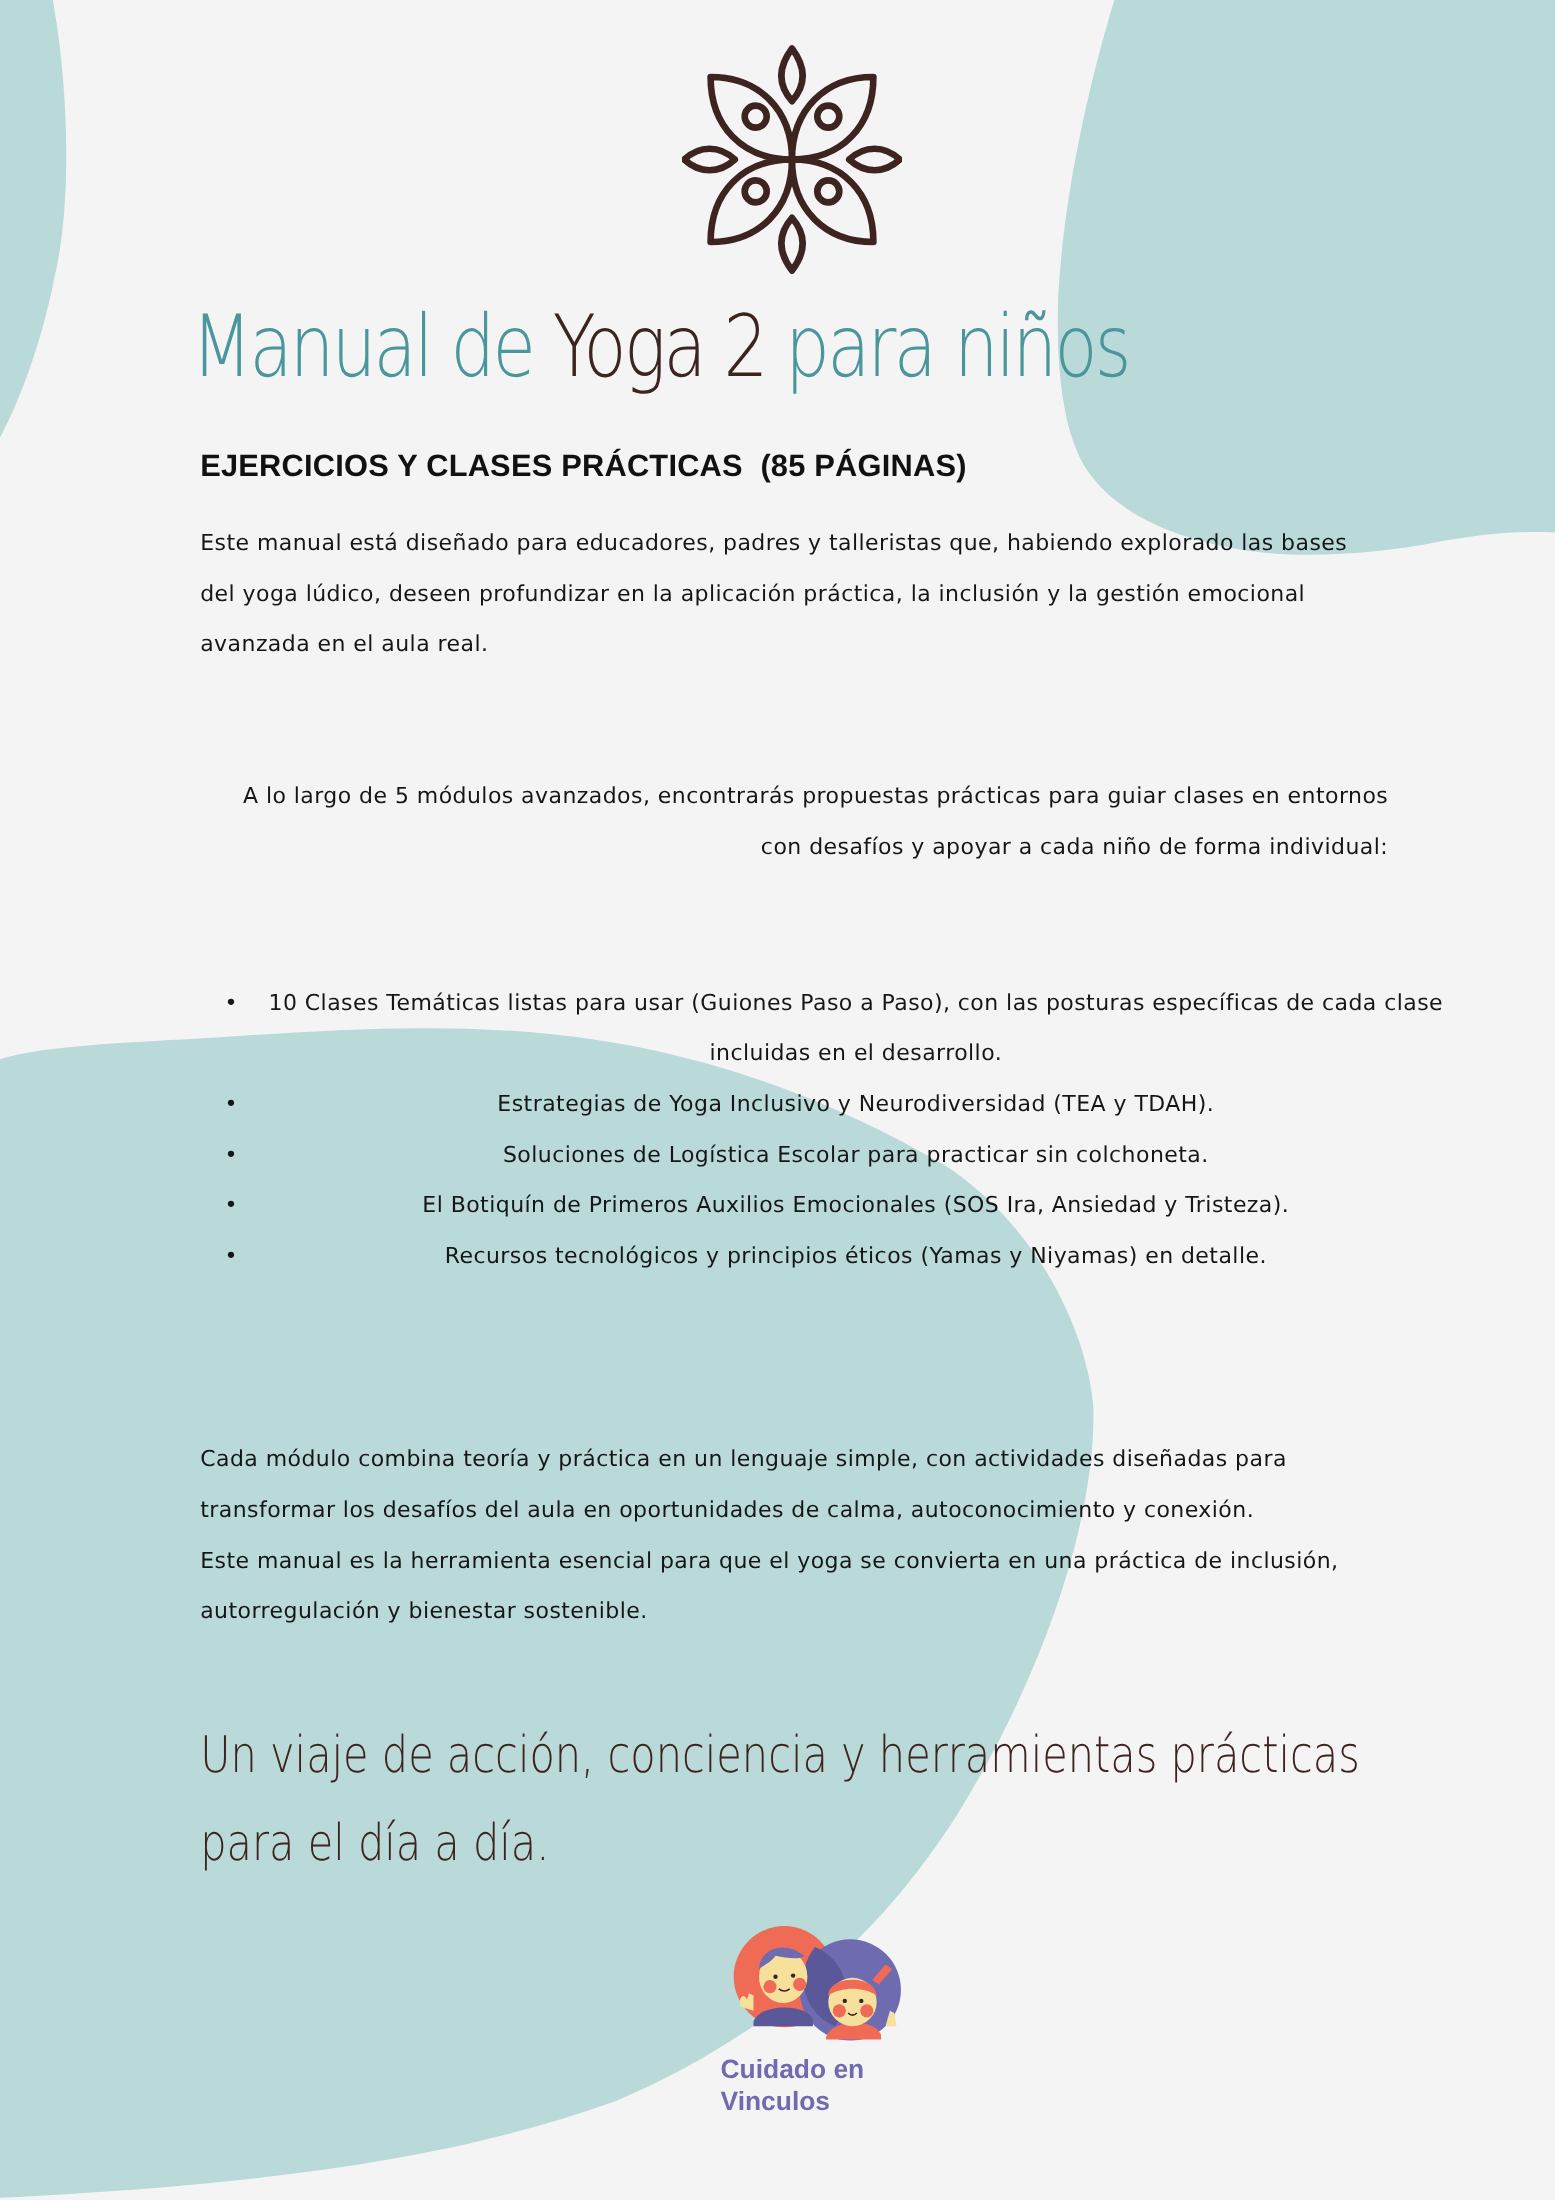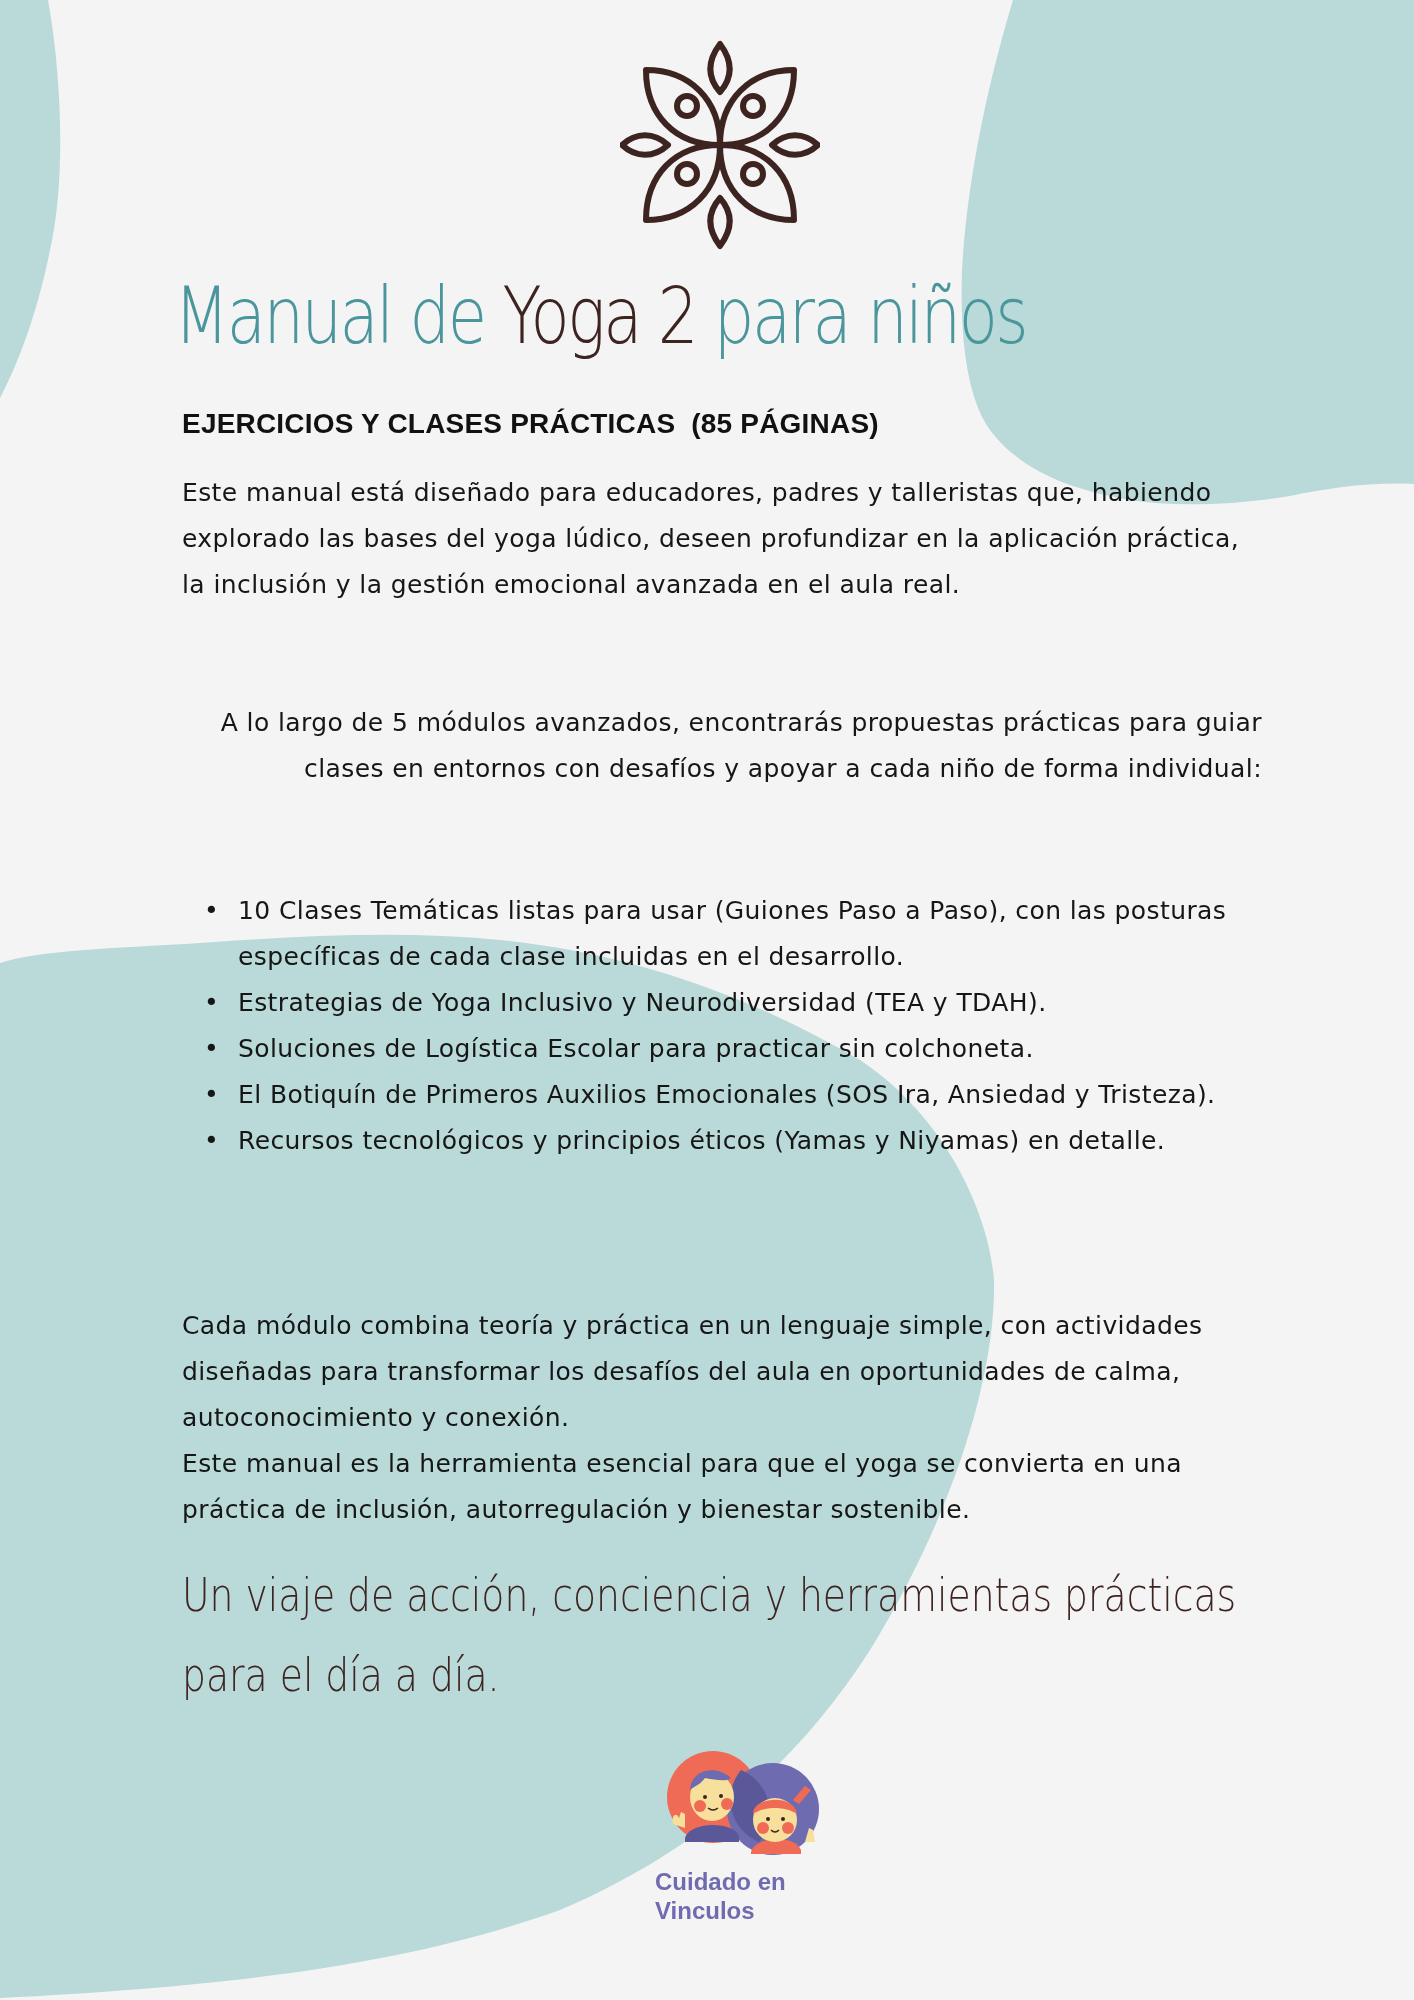--- a/index.html
+++ b/index.html
@@ -4,24 +4,24 @@
 <style>
   html, body { margin: 0; padding: 0; }
   body { width: 1414px; height: 2000px; background: #f4f4f4; position: relative; overflow: hidden; font-family: "DejaVu Sans", sans-serif; }
   .bg { position: absolute; left: 0; top: 0; width: 1414px; height: 2000px; z-index: 0; }
   .content { position: absolute; left: 0; top: 0; width: 1414px; height: 2000px; z-index: 1; text-decoration: underline; }
   .logo-flower { position: absolute; left: 620px; top: 40px; width: 200px; height: 210px; }
   .title { position: absolute; left: 174px; top: 270px; font-family: "DejaVu Sans", sans-serif; font-weight: 200; font-size: 78px; letter-spacing: -3px; transform: scaleX(0.82); transform-origin: left top; white-space: nowrap; line-height: 1.2; }
   .title .teal { color: #4a969c; }
   .title .brown { color: #3e2420; }
   .subtitle { position: absolute; left: 182px; top: 408px; font-family: "Liberation Sans", sans-serif; font-weight: bold; font-size: 28px; color: #111; letter-spacing: 0.2px; }
-  .body-text { position: absolute; left: 182px; width: 1080px; font-family: "DejaVu Sans", sans-serif; font-size: 25px; line-height: 46px; color: #161616; letter-spacing: 0.4px; }
+  .body-text { position: absolute; left: 182px; width: 1080px; font-family: "DejaVu Sans", sans-serif; font-size: 20px; line-height: 46px; color: #161616; letter-spacing: 0.4px; }
   .p1 { top: 470px; }
   .p2 { top: 700px; text-align: right; }
-  .list { top: 888px; margin: 0; padding-left: 56px; list-style: none; }
+  .list { top: 888px; margin: 0; padding-left: 56px; list-style: none; text-align: center; }
   .list li { position: relative; }
   .list li::before { content: "•"; position: absolute; left: -34px; top: 0; }
   .p3 { top: 1303px; }
   .tagline { position: absolute; left: 182px; top: 1555px; width: 1100px; font-family: "DejaVu Sans", sans-serif; font-weight: 200; font-size: 46px; line-height: 80px; color: #3e2420; transform: scaleX(0.82); transform-origin: left top; }
   .tagline-inner { width: 1300px; display: block; }
   .brand { position: absolute; left: 655px; top: 1742px; width: 180px; text-align: left; }
   .brand-name { display: block; font-family: "Liberation Sans", sans-serif; font-weight: bold; font-size: 24px; line-height: 27px; color: #6f6bb0; margin-top: 2px; }
 </style>
 </head>
 <body>

